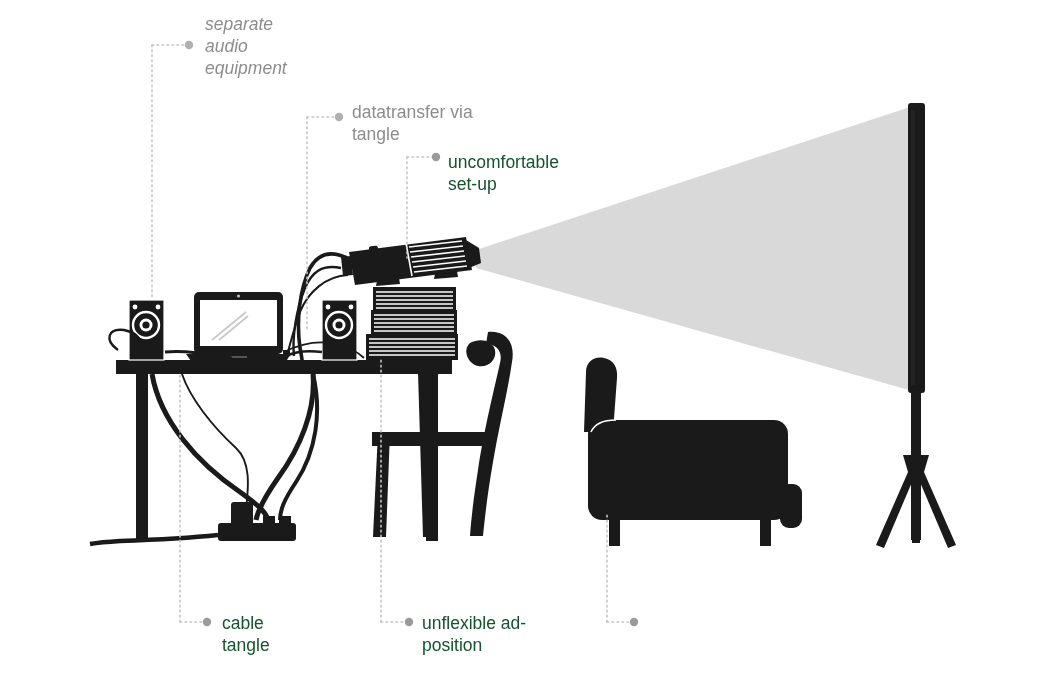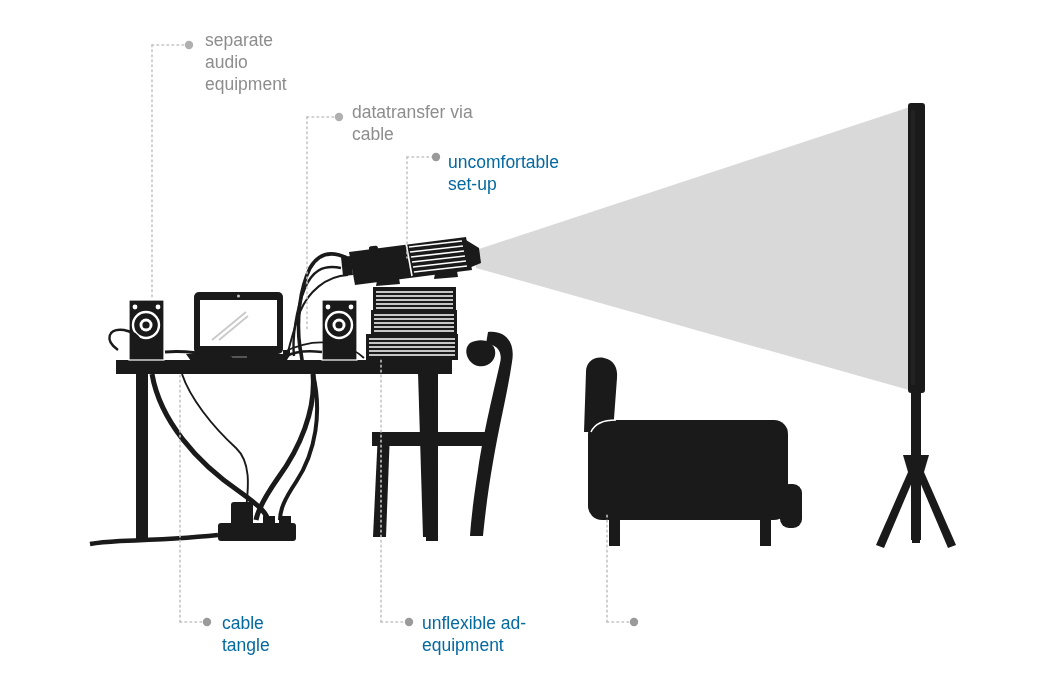--- a/index.html
+++ b/index.html
@@ -2,21 +2,21 @@
 <html><head>
 <meta charset="utf-8">
 <style>
   html,body{margin:0;padding:0;background:#ffffff;}
   body{width:1050px;height:700px;overflow:hidden;
        font-family:"Liberation Sans",sans-serif;}
   #stage{position:relative;width:1050px;height:700px;background:#fff;}
   #scene{position:absolute;left:0;top:0;width:1050px;height:700px;}
   .lbl{position:absolute;color:#8d8d8d;font-size:17.5px;line-height:22px;
        font-family:"Liberation Sans",sans-serif;white-space:pre-line;}
-  .lbl.dark{color:#0369a1;}
+  .lbl.dark{color:#14532d;}
 </style>
 </head>
 <body>
 
 <div id="stage">
 
   <svg id="scene" viewBox="0 0 1050 700">
 
     <polygon points="476,250 916,105 916,392 476,268" fill="#d9d9d9"></polygon>
 
@@ -210,30 +210,30 @@
           <circle cx="409" cy="622" r="4.2" fill="#9a9a9a"></circle>
         </g>
         <g>
           <line x1="607" x2="607" y1="622" y2="512" stroke="#c4c4c4" stroke-width="1.6" stroke-dasharray="1.6 3.4" stroke-linecap="round"></line>
           <line x1="607" x2="631" y1="622" y2="622" stroke="#c4c4c4" stroke-width="1.6" stroke-dasharray="1.6 3.4" stroke-linecap="round"></line>
           <circle cx="634" cy="622" r="4.2" fill="#9a9a9a"></circle>
         </g>
       </g>
   </svg>
 
-  <div class="lbl" style="left:205px;top:29px;">separate
+  <div class="lbl" style="left:205px;top:13px;font-style:italic;">separate
 audio
 equipment</div>
 
   <div class="lbl" style="left:352px;top:101px;">datatransfer via
-cable</div>
+tangle</div>
 
   <div class="lbl dark" style="left:448px;top:151px;">uncomfortable
 set-up</div>
 
   <div class="lbl dark" style="left:222px;top:612px;">cable
 tangle</div>
 
   <div class="lbl dark" style="left:422px;top:612px;">unflexible ad-
-equipment</div>
+position</div>
 
 
 </div>
 
 </body></html>

